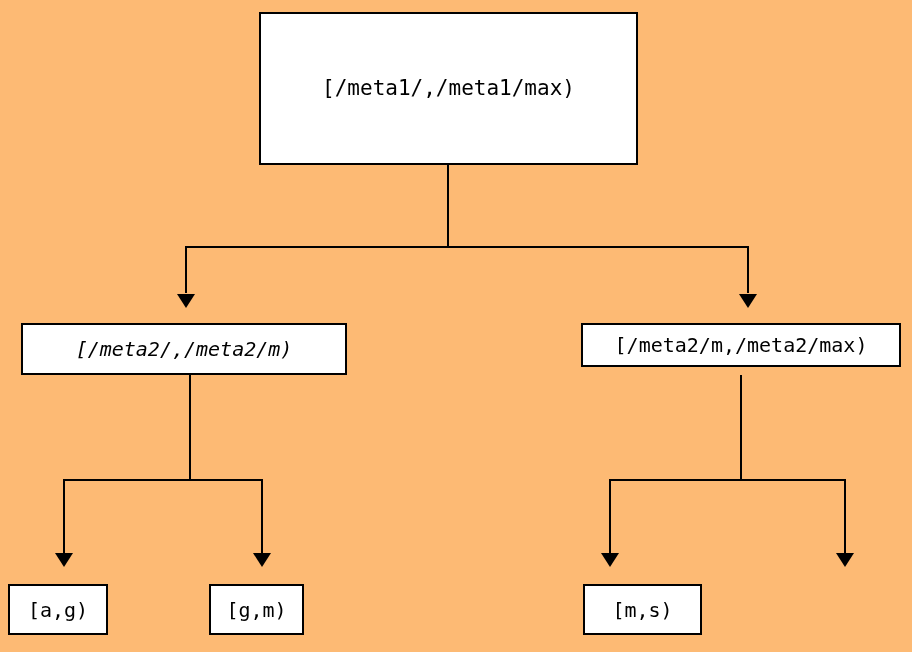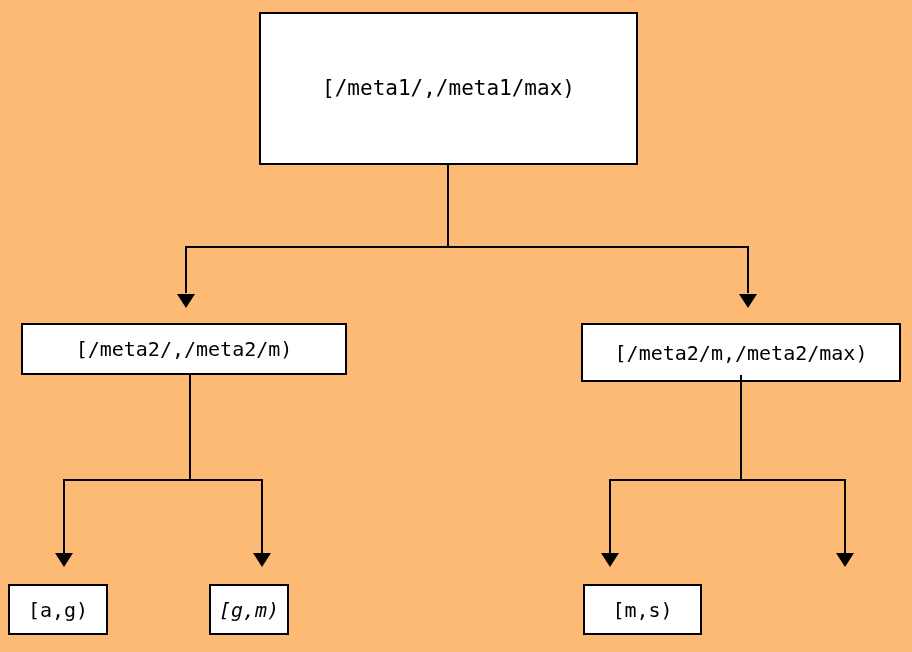--- a/index.html
+++ b/index.html
@@ -41,35 +41,36 @@
     width: 379px;
     height: 153px;
     font-size: 21px;
   }
   .node-mid-left {
     left: 21px;
     top: 323px;
     width: 326px;
     height: 52px;
     font-size: 20px;
+    font-style: italic;
   }
   .node-mid-right {
     left: 581px;
     top: 323px;
     width: 320px;
-    height: 59px;
+    height: 44px;
     font-size: 20px;
   }
   .node-leaf {
     top: 584px;
     height: 51px;
     font-size: 20px;
   }
   .node-leaf-1 { left: 8px;   width: 100px; }
-  .node-leaf-2 { left: 209px; width: 80px; font-style: italic;  }
+  .node-leaf-2 { left: 209px; width: 95px;  }
   .node-leaf-3 { left: 583px; width: 119px;  }
   .node-leaf-4 { left: 778px; width: 124px; }
 
   
   .edge-v {
     position: absolute;
     width: 2px;
     background: #000000;
   }
   .edge-h {

